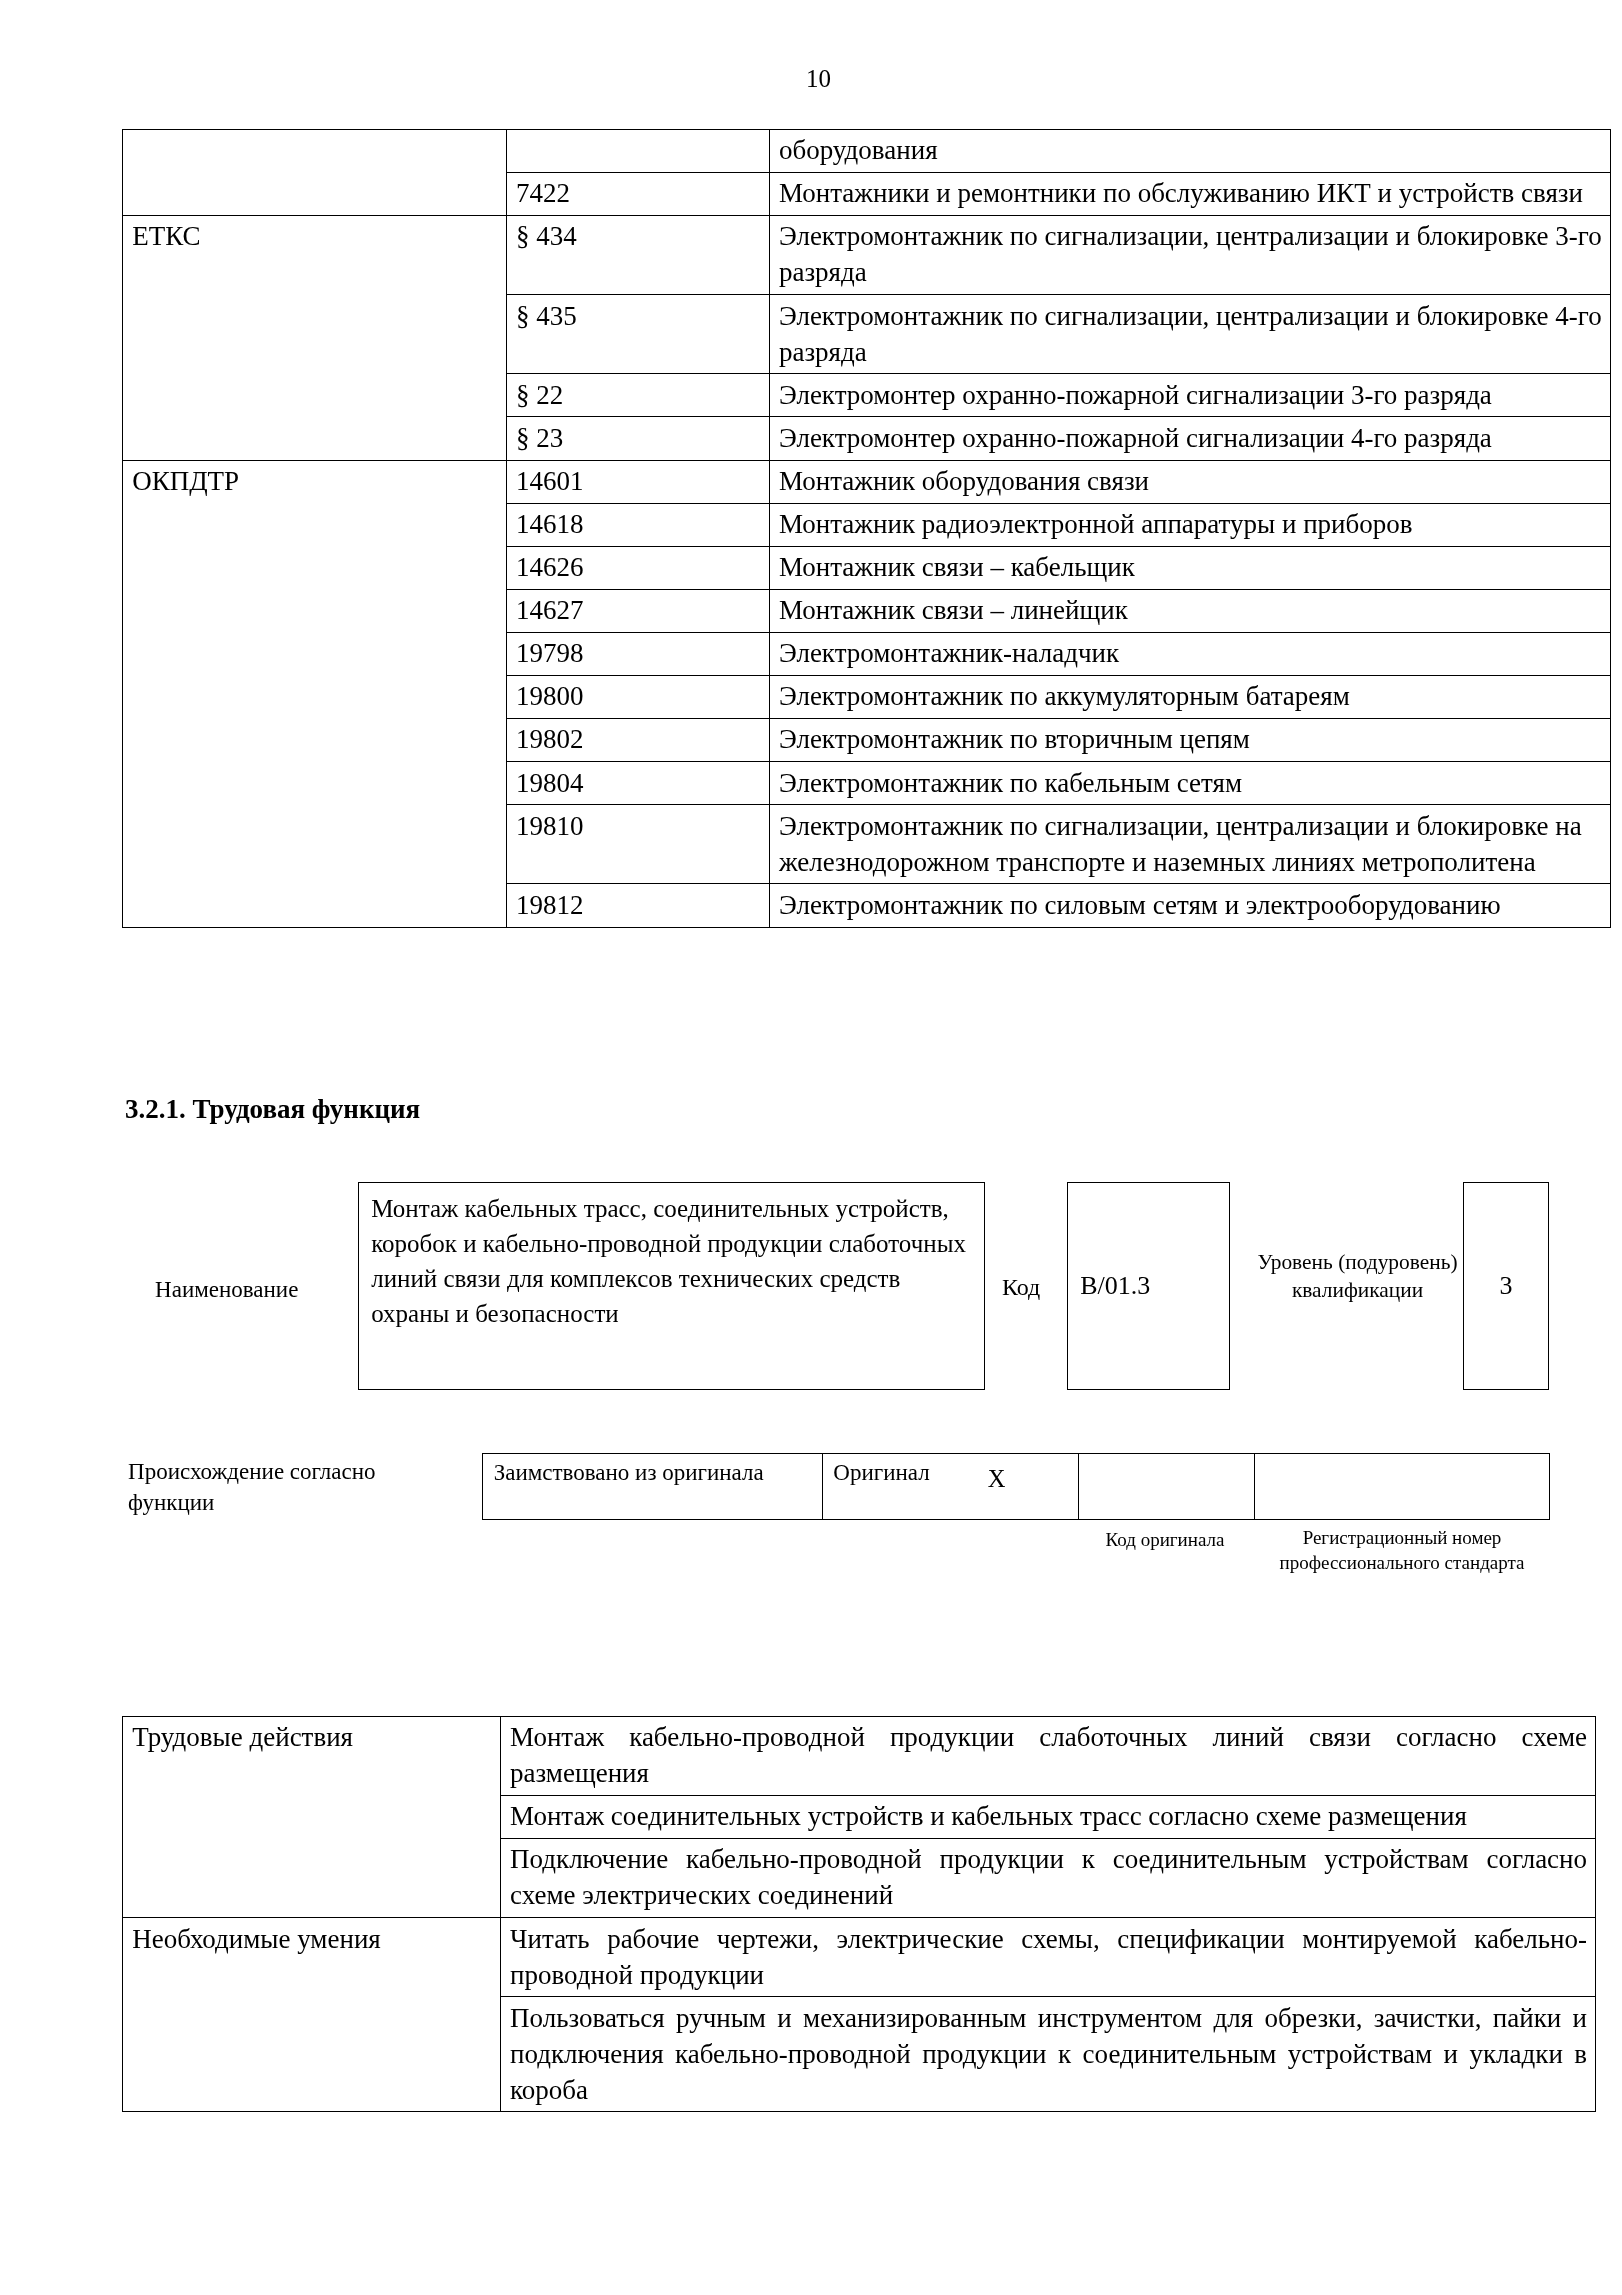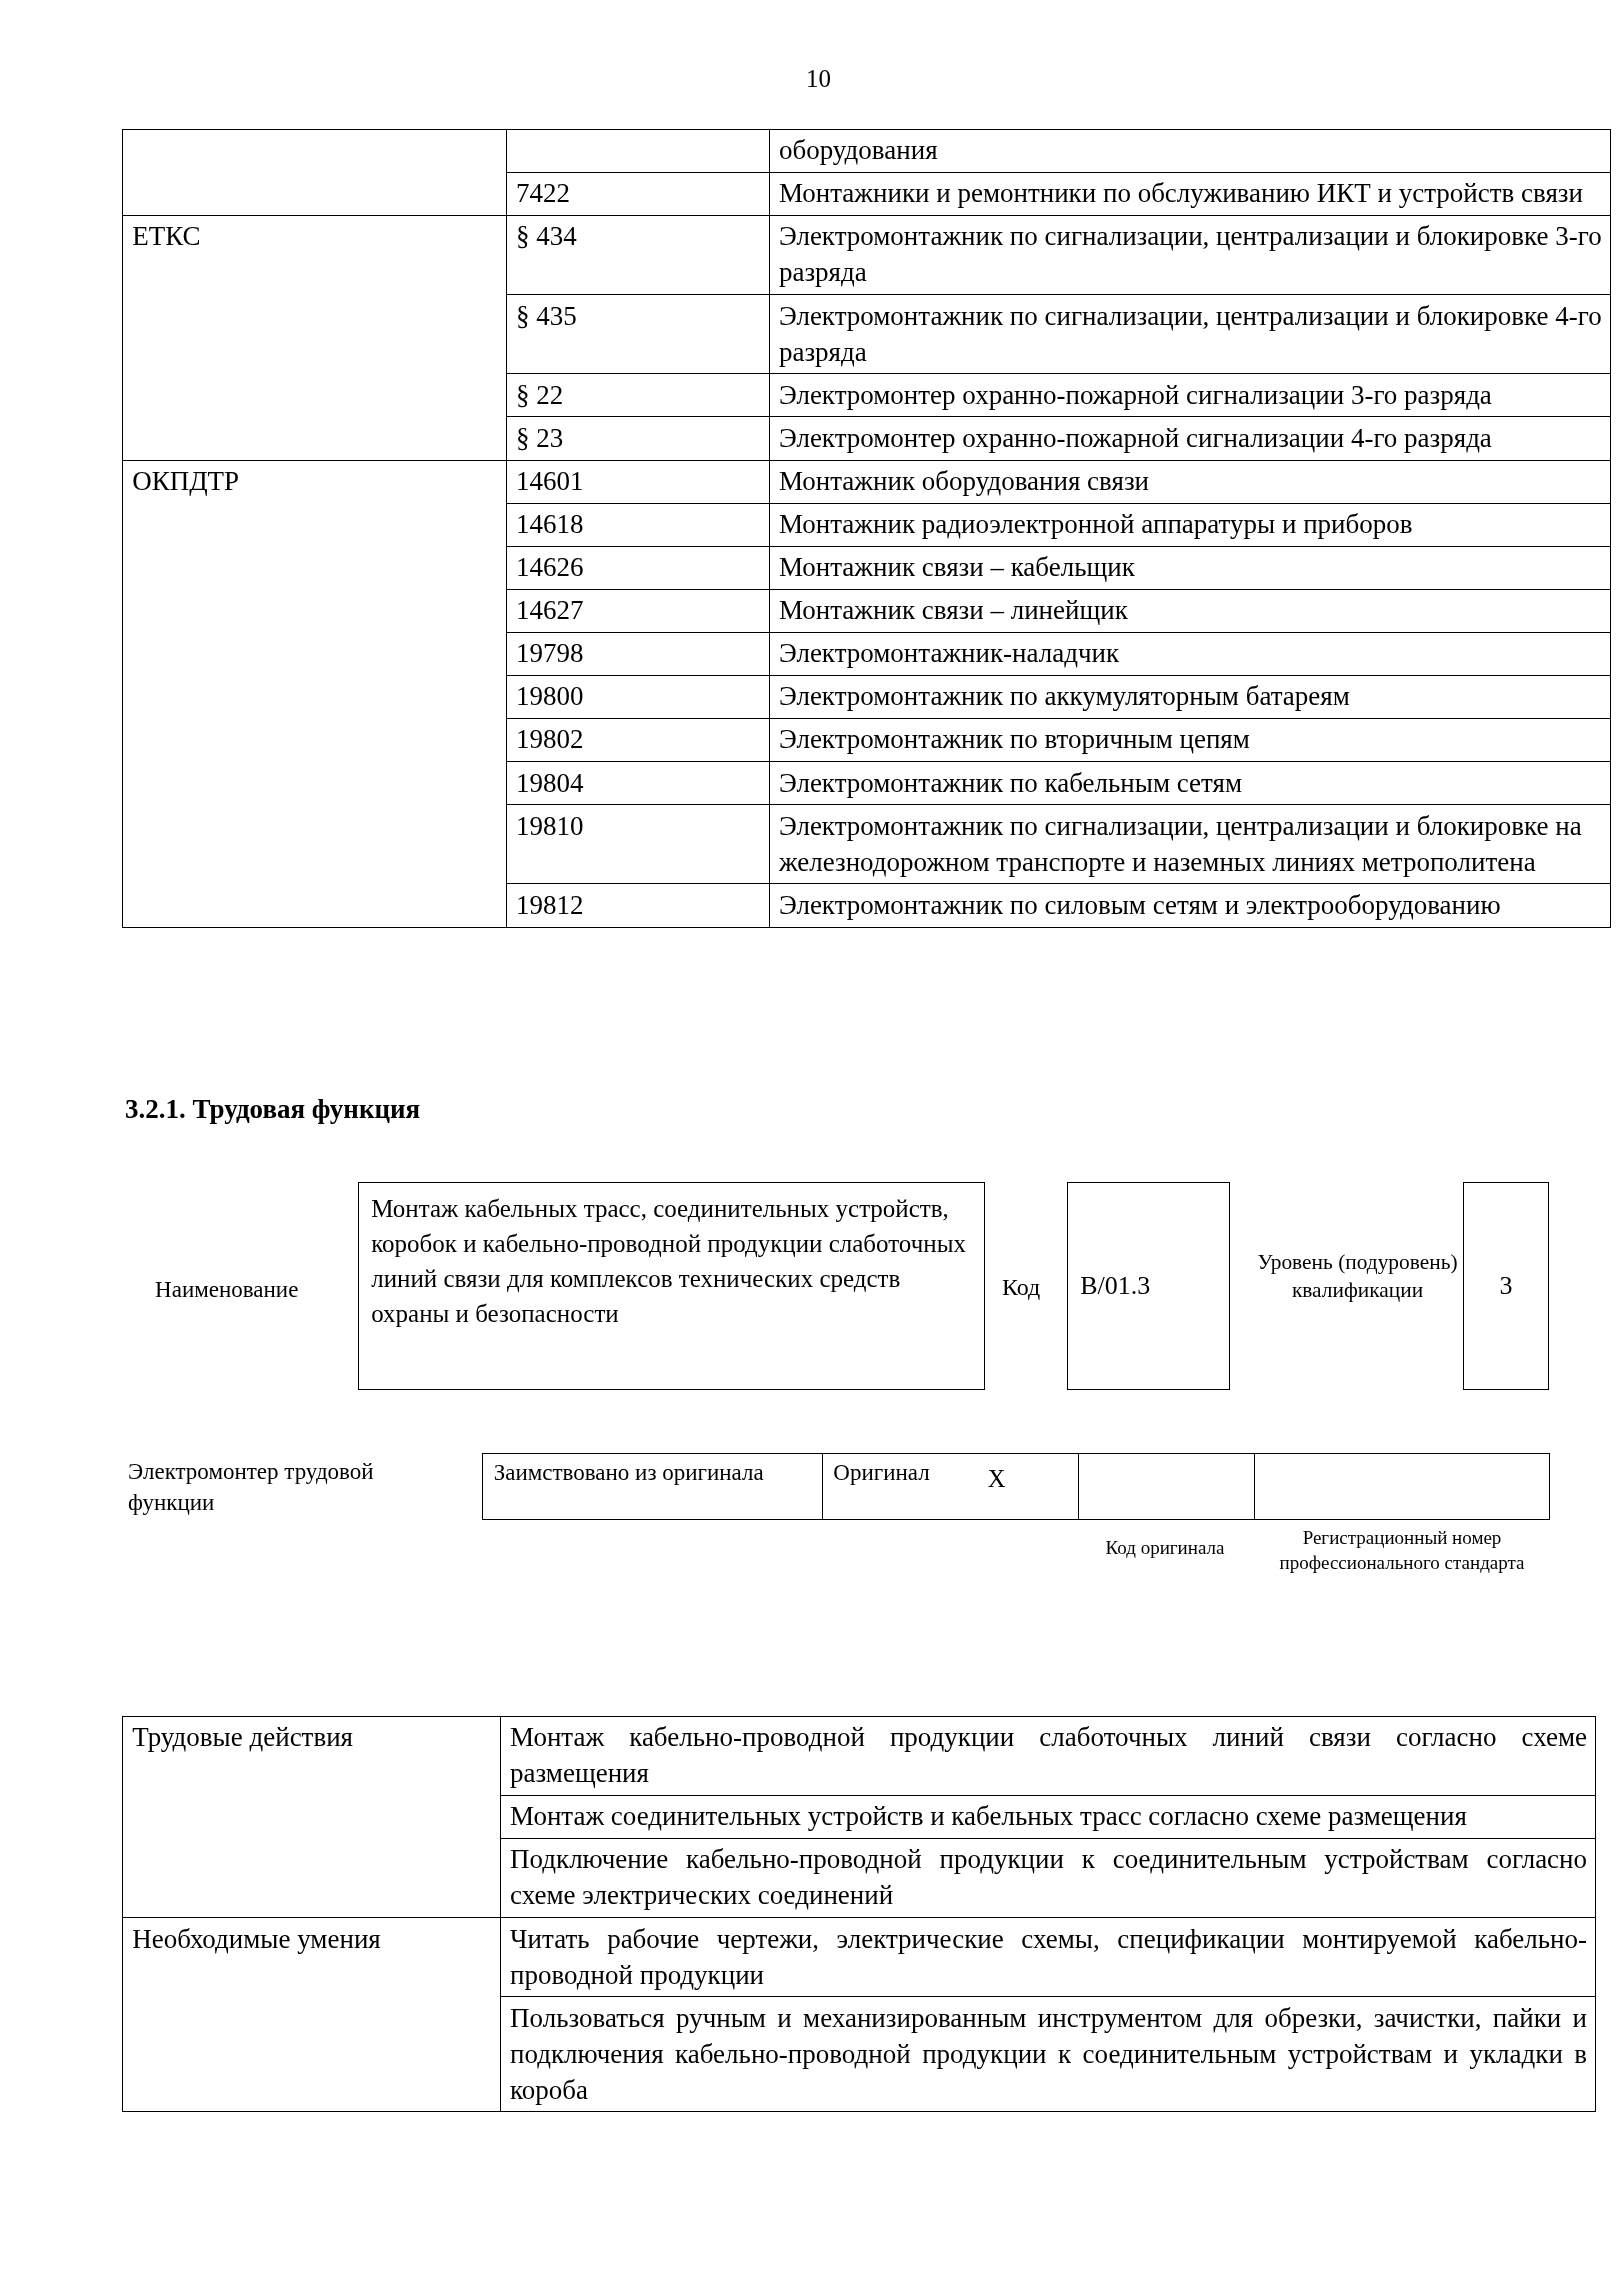--- a/index.html
+++ b/index.html
@@ -187,21 +187,21 @@
     top: 10.7px;
     font-size: 24.5px;
     font-weight: normal;
   }
   .origin-cap {
     position: absolute;
     text-align: center;
     font-size: 19px;
     line-height: 25px;
   }
-  .cap-kod { left: 955px; top: 87px; width: 176px; }
+  .cap-kod { left: 955px; top: 79px; width: 176px; }
   .cap-reg { left: 1131px; top: 77px; width: 298px; }
 
   
   #labour-table {
     position: absolute;
     left: 122px;
     top: 1716px;
     width: 1437px;
   }
   #labour-table td.lc1 { width: 360px; }
@@ -291,21 +291,21 @@
   <div id="function-name-block">
     <div class="fn-label">Наименование</div>
     <div class="fn-name-box">Монтаж кабельных трасс, соединительных устройств, коробок и кабельно-проводной продукции слаботочных линий связи для комплексов технических средств охраны и безопасности</div>
     <div class="fn-kod-label">Код</div>
     <div class="fn-kod-box">В/01.3</div>
     <div class="fn-level-label">Уровень (подуровень) квалификации</div>
     <div class="fn-level-box">3</div>
   </div>
 
   <div id="origin-block">
-    <div class="origin-label">Электромонтер трудовой функции</div>
+    <div class="origin-label">Происхождение согласно функции</div>
     <div class="origin-row">
       <div class="origin-cell oc-borrowed">Заимствовано из оригинала</div>
       <div class="origin-cell oc-original">
         <span>Оригинал</span>
         <span class="origin-x">X</span>
       </div>
       <div class="origin-cell oc-kod"></div>
       <div class="origin-cell oc-reg"></div>
     </div>
     <div class="origin-cap cap-kod">Код оригинала</div>

